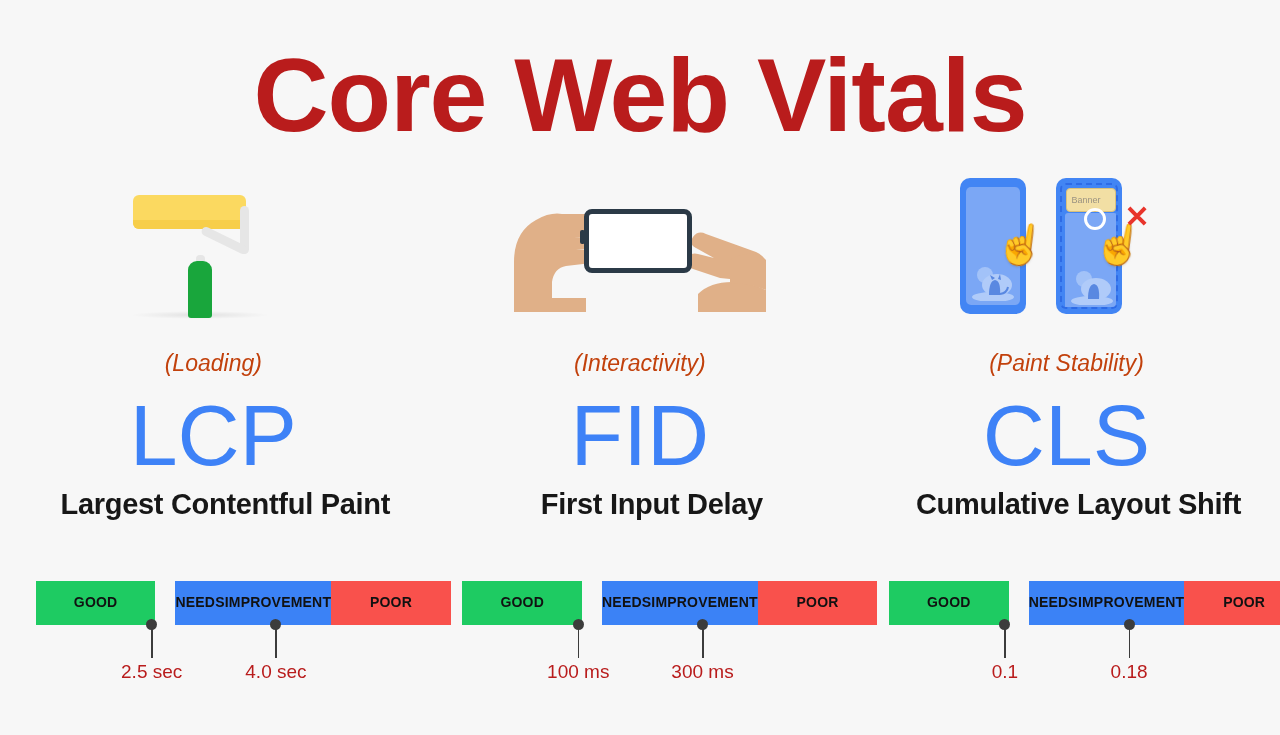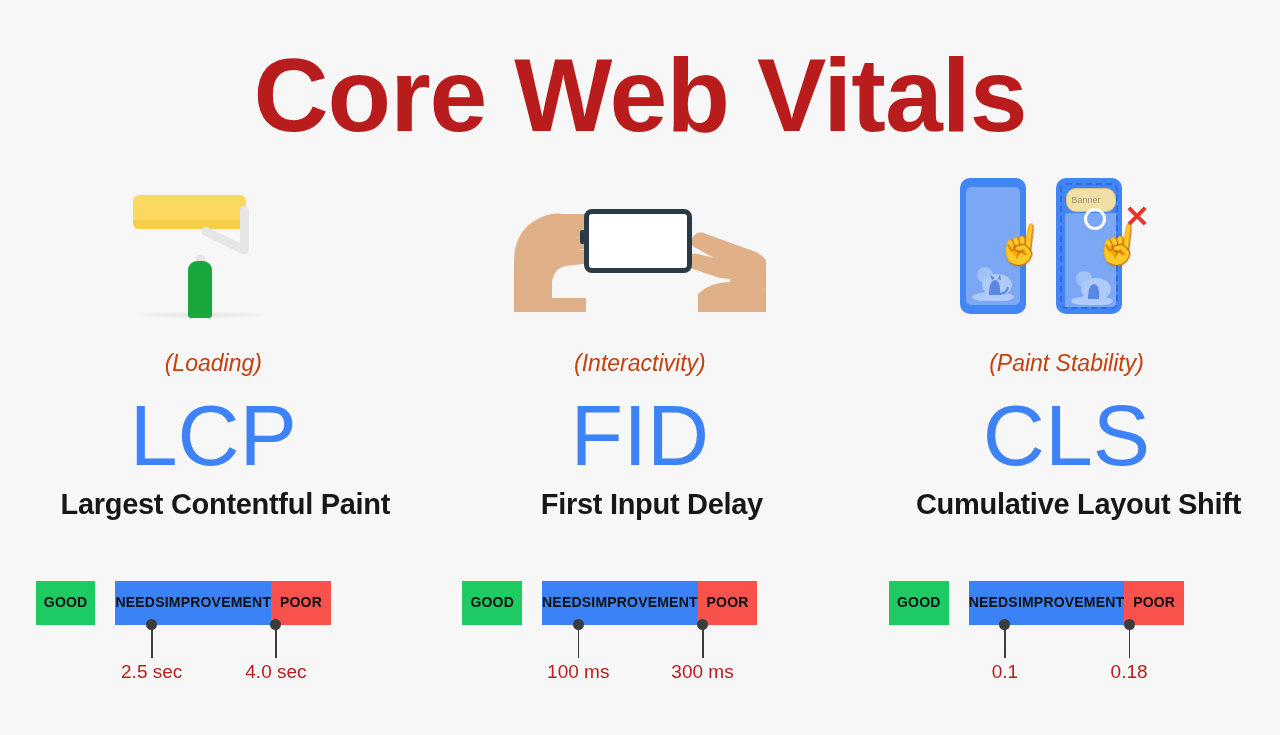--- a/index.html
+++ b/index.html
@@ -140,21 +140,21 @@
   .cls-inner-screen {
     position: absolute; left: 3px; top: 28px;
     width: 52px; height: 96px;
     background: #7BA7F5; border-radius: 3px;
   }
   .cls-banner {
     position: absolute; left: 4px; top: 3px;
     width: 50px; height: 24px;
     background: #F2DFA4;
     border: 1px solid #D9C07C;
-    border-radius: 10px;
+    border-radius: 4px;
     font-size: 9px;
     color: #9B9382;
     display: flex; align-items: center;
     padding-left: 4px;
     font-family: "Liberation Sans", sans-serif;
   }
   .cat {
     position: absolute; left: 5px; bottom: 4px;
     width: 44px; height: 40px;
     opacity: 0.55;
@@ -224,21 +224,21 @@
     display: flex;
     justify-content: center;
   }
   .scale {
     position: relative;
     width: 355px;
     height: 120px;
   }
   .bar {
     display: flex;
-    width: 295px;
+    width: 415px;
     height: 44px;
   }
   .seg {
     flex: 1;
     display: flex;
     align-items: center;
     justify-content: center;
     text-align: center;
     font-size: 14px;
     font-weight: 600;

